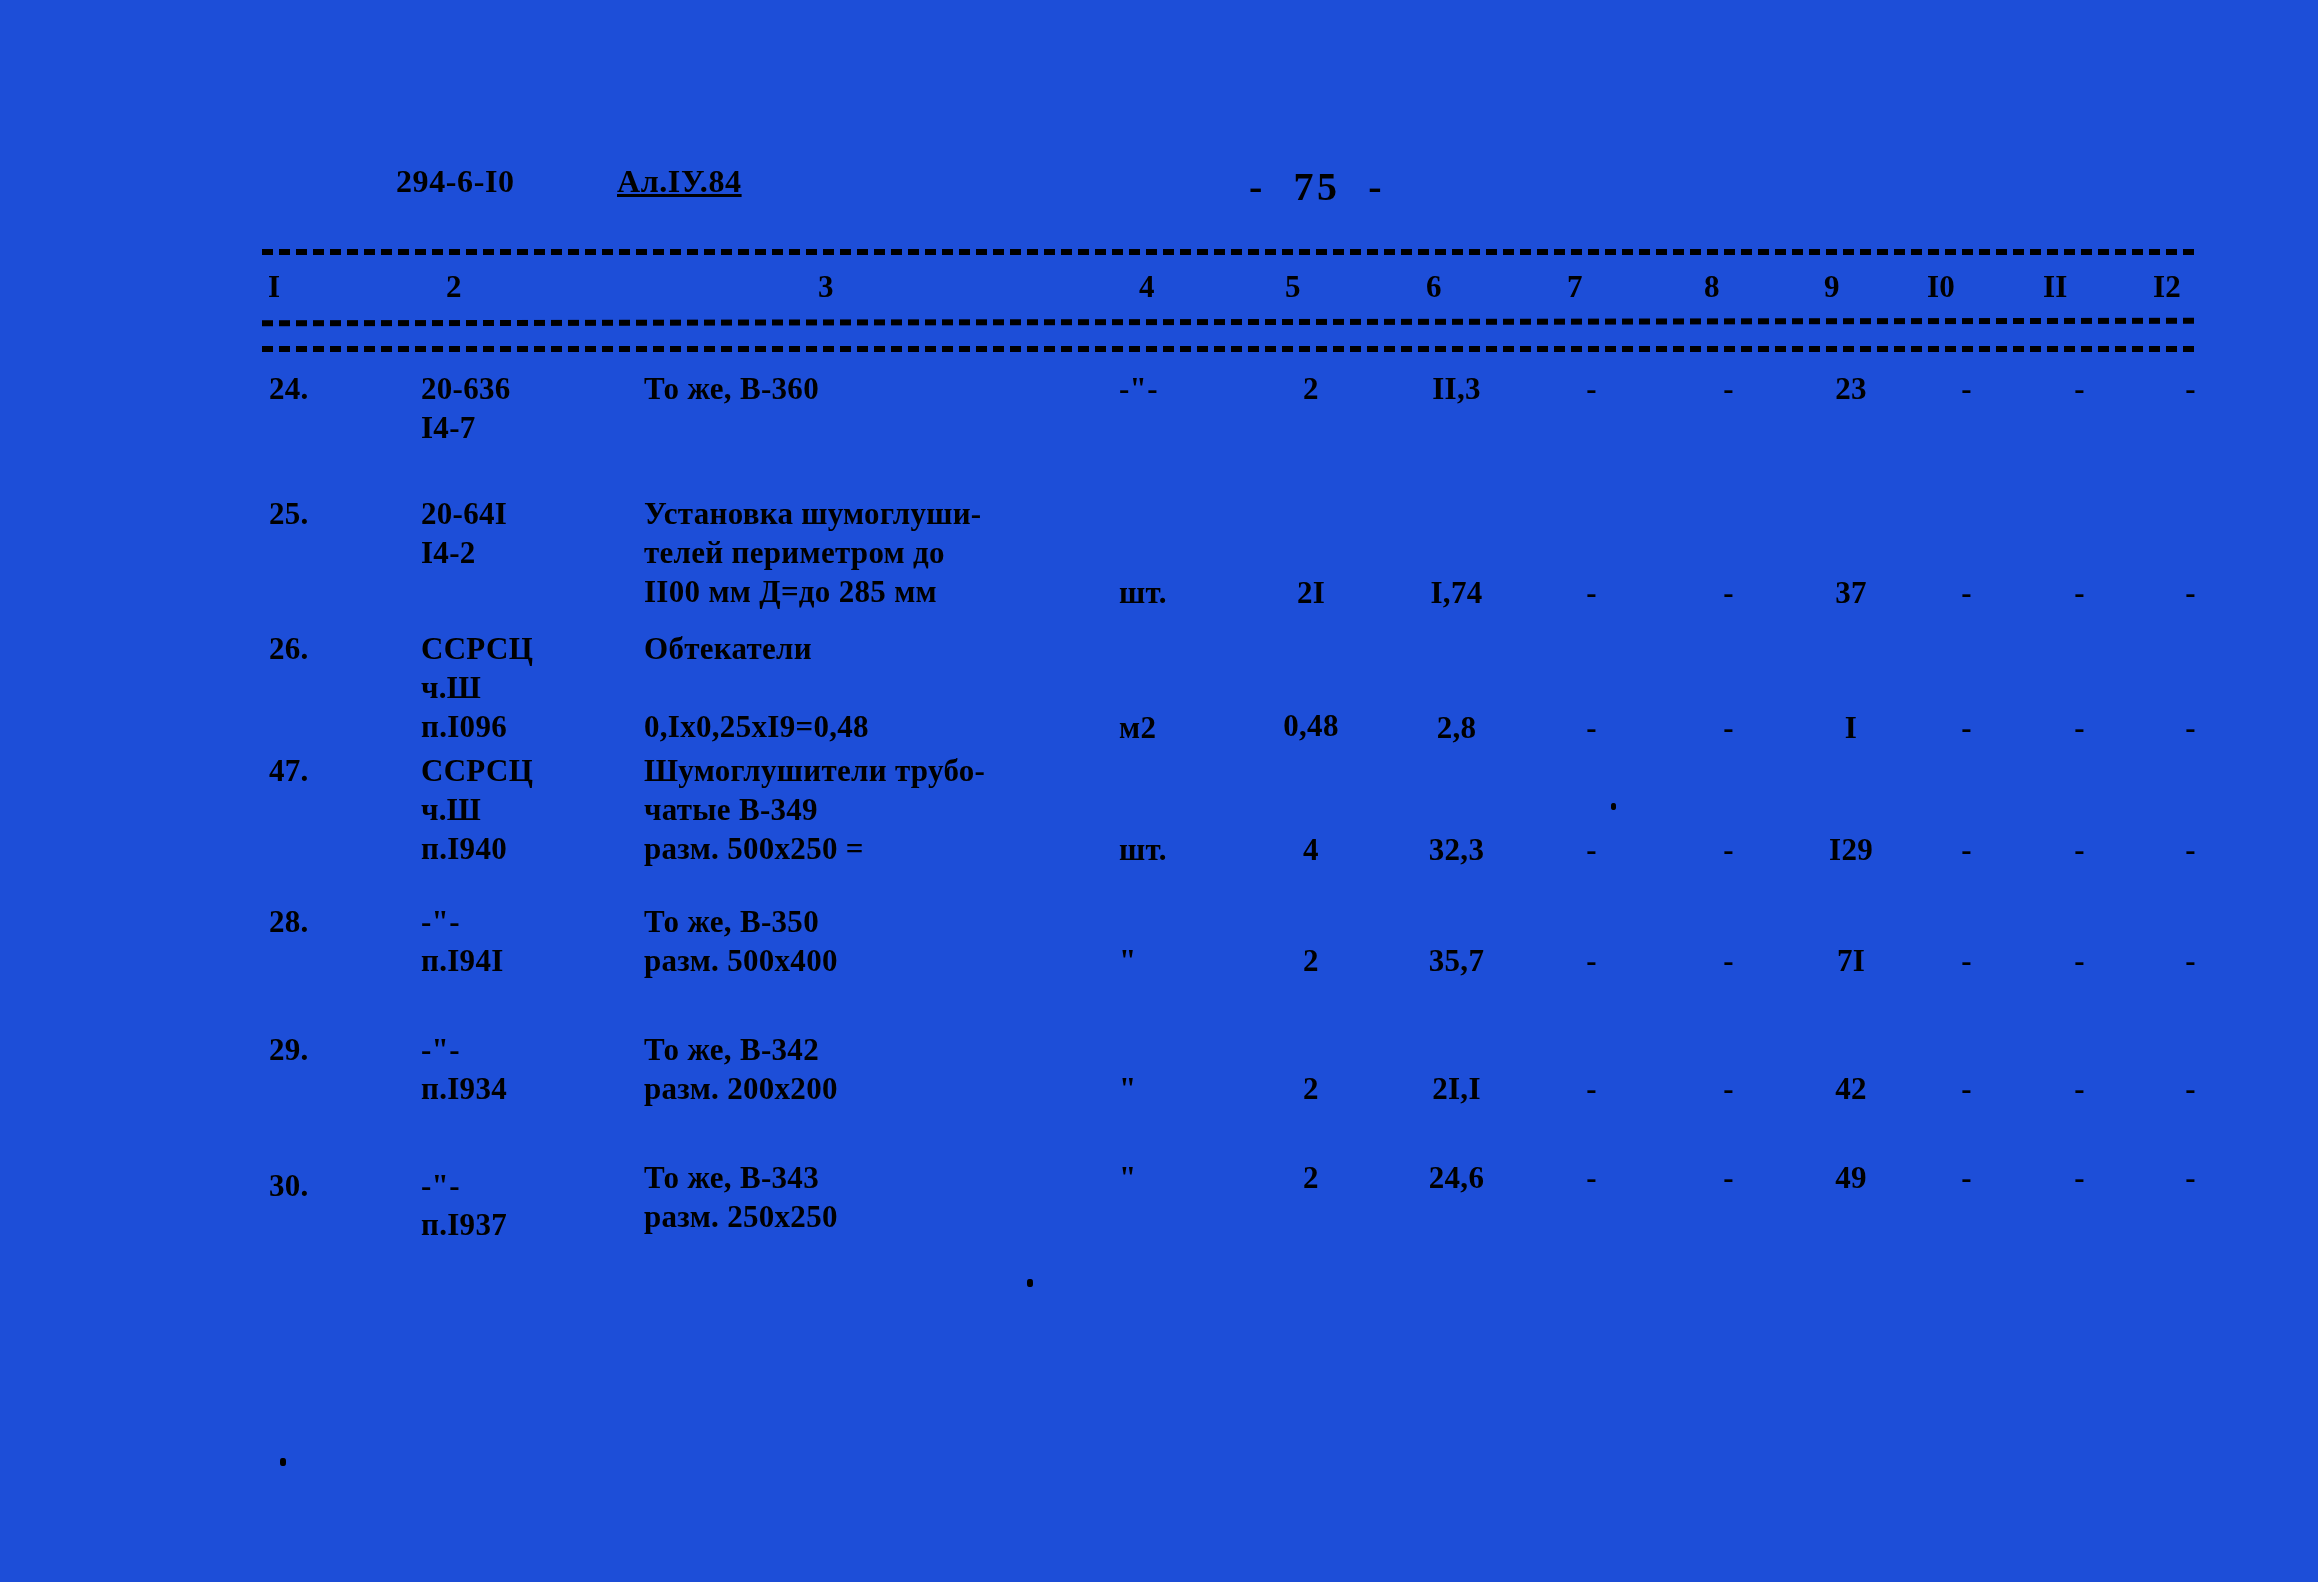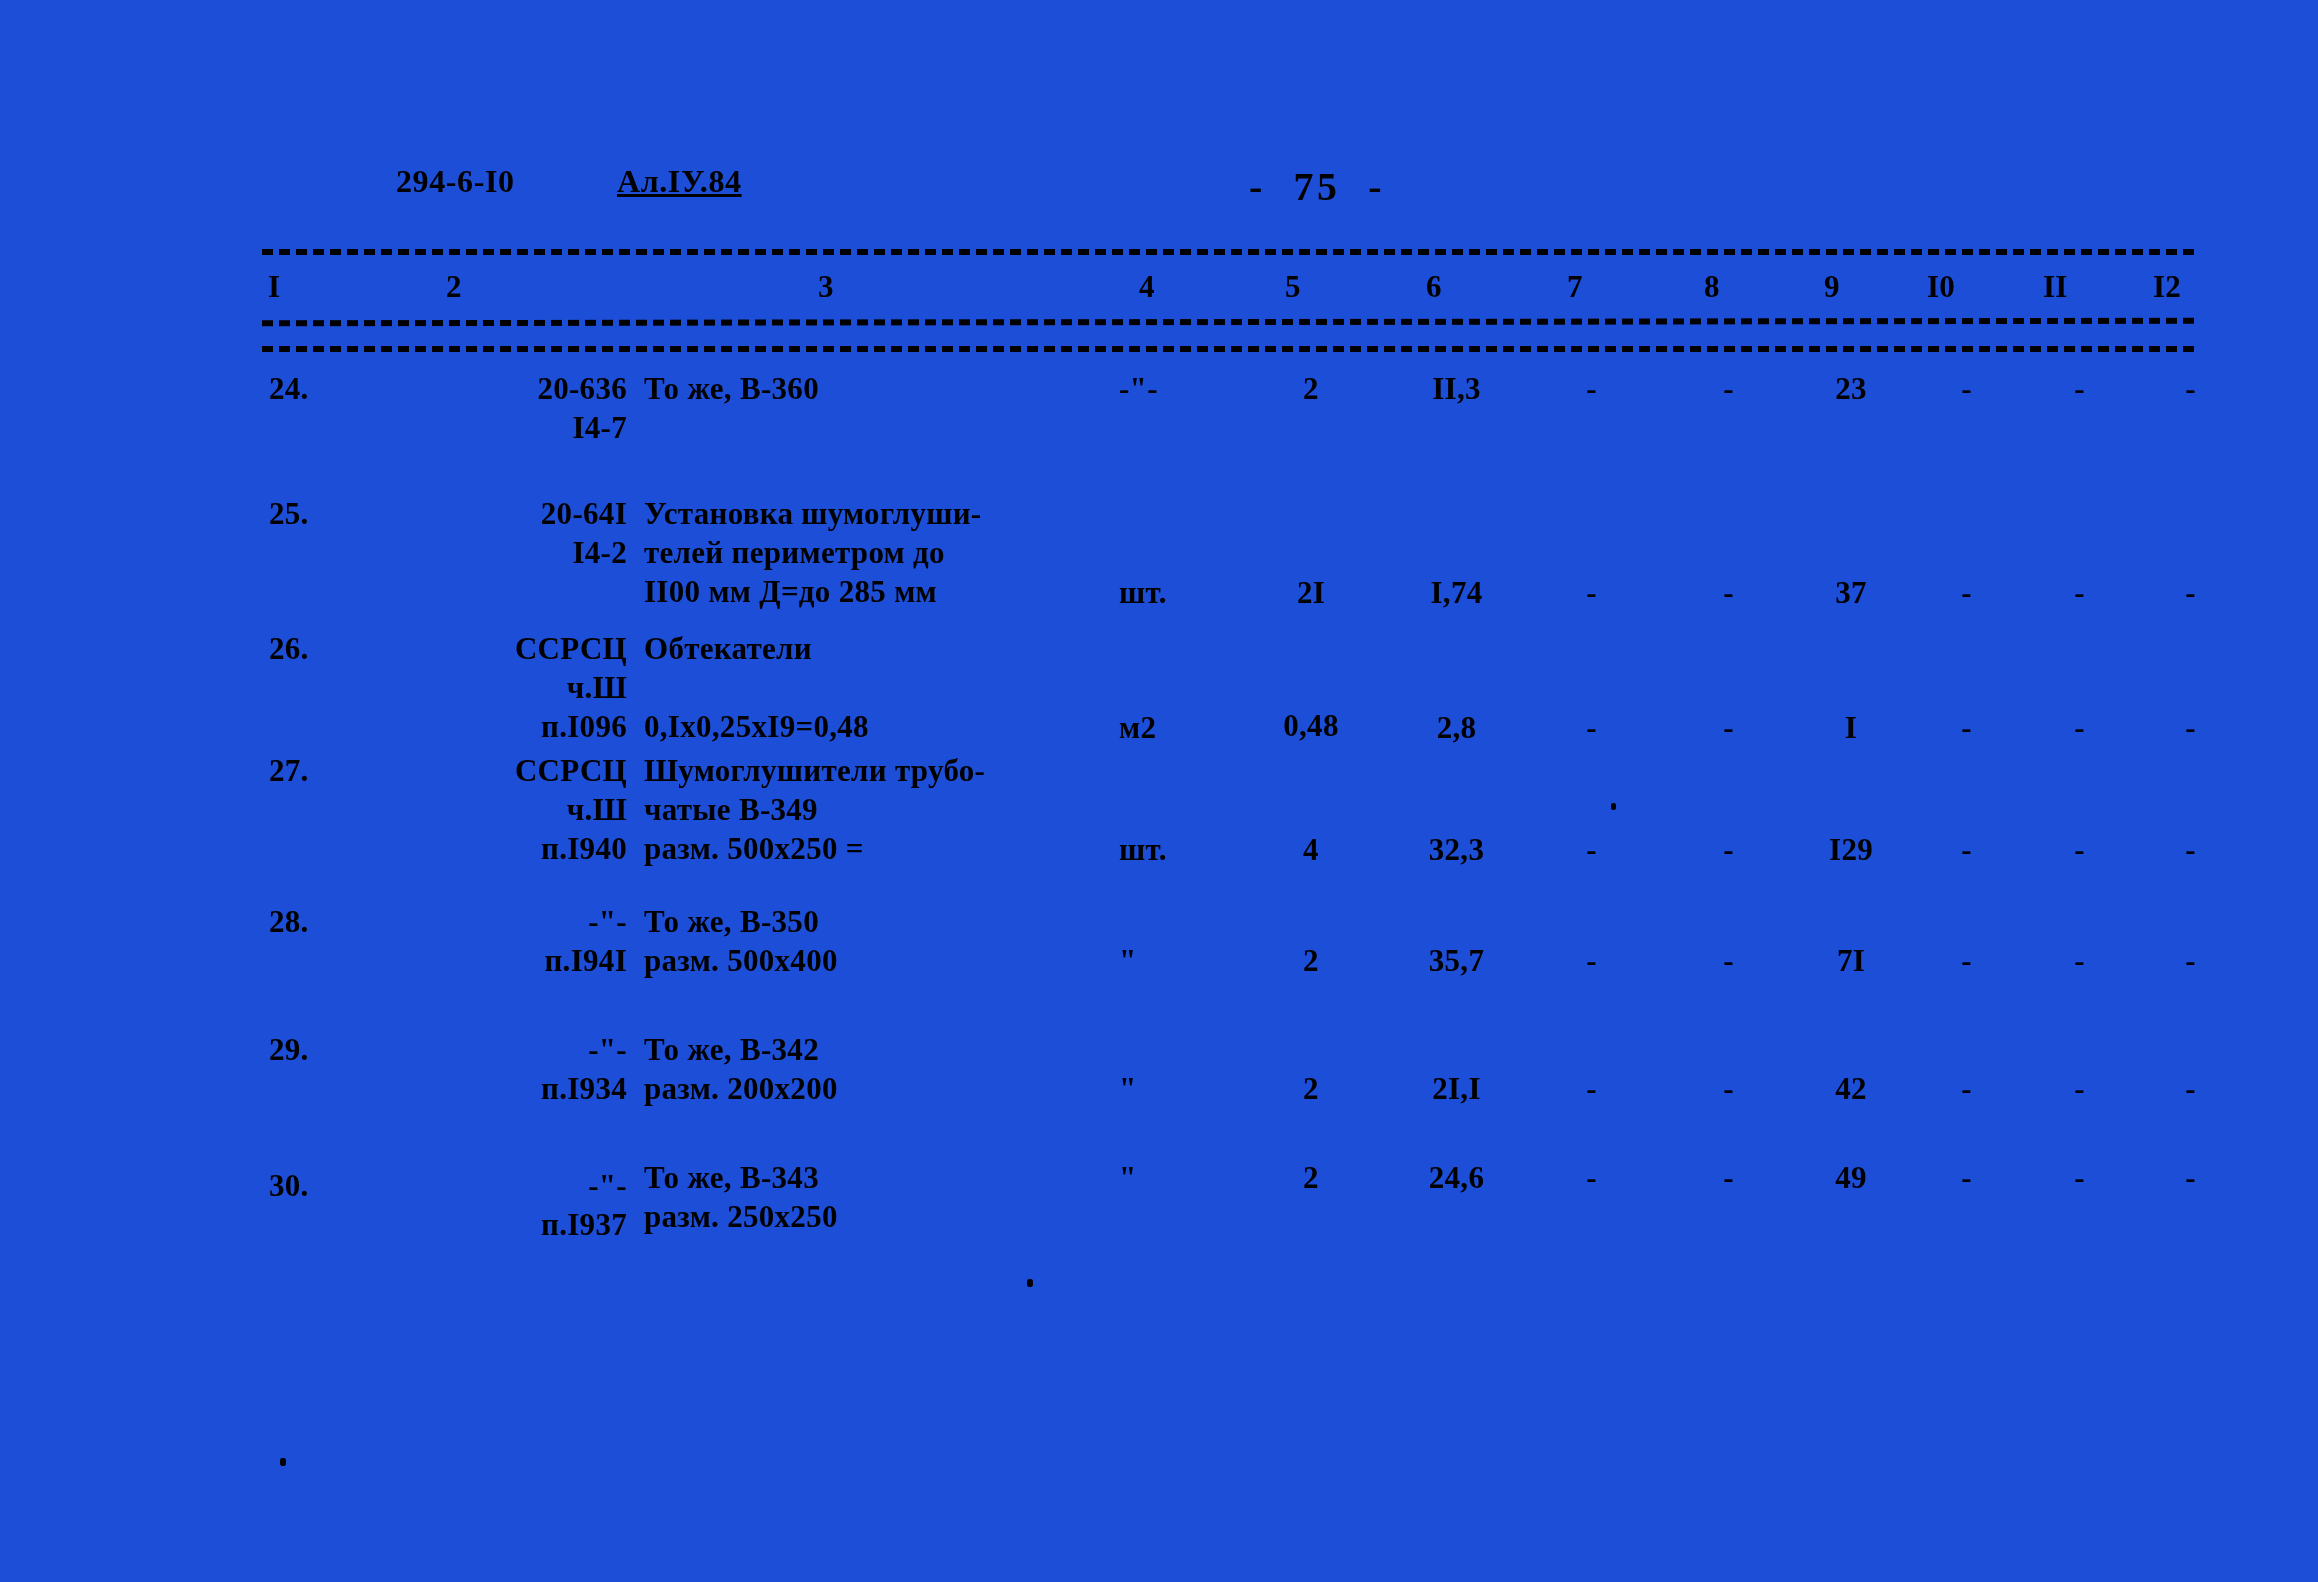--- a/index.html
+++ b/index.html
@@ -90,21 +90,21 @@
     position: absolute;
     font-size: 31px;
     line-height: 39px;
     white-space: pre;
     font-weight: 600;
     letter-spacing: 0.3px;
   }
 
   
   .c1  { left: 269px;  width: 93px; text-align: left; }
-  .c2  { left: 421px;  width: 206px; text-align: right; }
+  .c2  { left: 421px;  width: 206px; text-align: left; }
   .c3  { left: 644px; width: 436px; text-align: left; }
   .c4  { left: 1119px; width: 112px; text-align: left; }
   .c5  { left: 1252px; width: 118px; text-align: center; }
   .c6  { left: 1391px; width: 131px; text-align: center; }
   .c7  { left: 1557px; width: 69px; text-align: center; }
   .c8  { left: 1694px; width: 69px; text-align: center; }
   .c9  { left: 1795px; width: 112px; text-align: center; }
   .c10 { left: 1932px; width: 69px; text-align: center; }
   .c11 { left: 2045px; width: 69px; text-align: center; }
   .c12 { left: 2156px; width: 69px; text-align: center; }
@@ -221,21 +221,21 @@
       <span class="cell c6" style="top:79px;">2,8</span>
       <span class="cell c7 dash-cell" style="top:79px;">-</span>
       <span class="cell c8 dash-cell" style="top:79px;">-</span>
       <span class="cell c9" style="top:79px;">I</span>
       <span class="cell c10 dash-cell" style="top:79px;">-</span>
       <span class="cell c11 dash-cell" style="top:79px;">-</span>
       <span class="cell c12 dash-cell" style="top:79px;">-</span>
     </div>
 
     <div class="row" style="top:751px;">
-      <span class="cell c1">27.</span>
+      <span class="cell c1">47.</span>
       <span class="cell c2 multiline">ССРСЦ
 ч.Ш
 п.I940</span>
       <span class="cell c3 multiline">Шумоглушители трубо-
 чатые В-349
 разм. 500х250 =</span>
       <span class="cell c4" style="top:79px;">шт.</span>
       <span class="cell c5" style="top:79px;">4</span>
       <span class="cell c6" style="top:79px;">32,3</span>
       <span class="cell c7 dash-cell" style="top:79px;">-</span>

